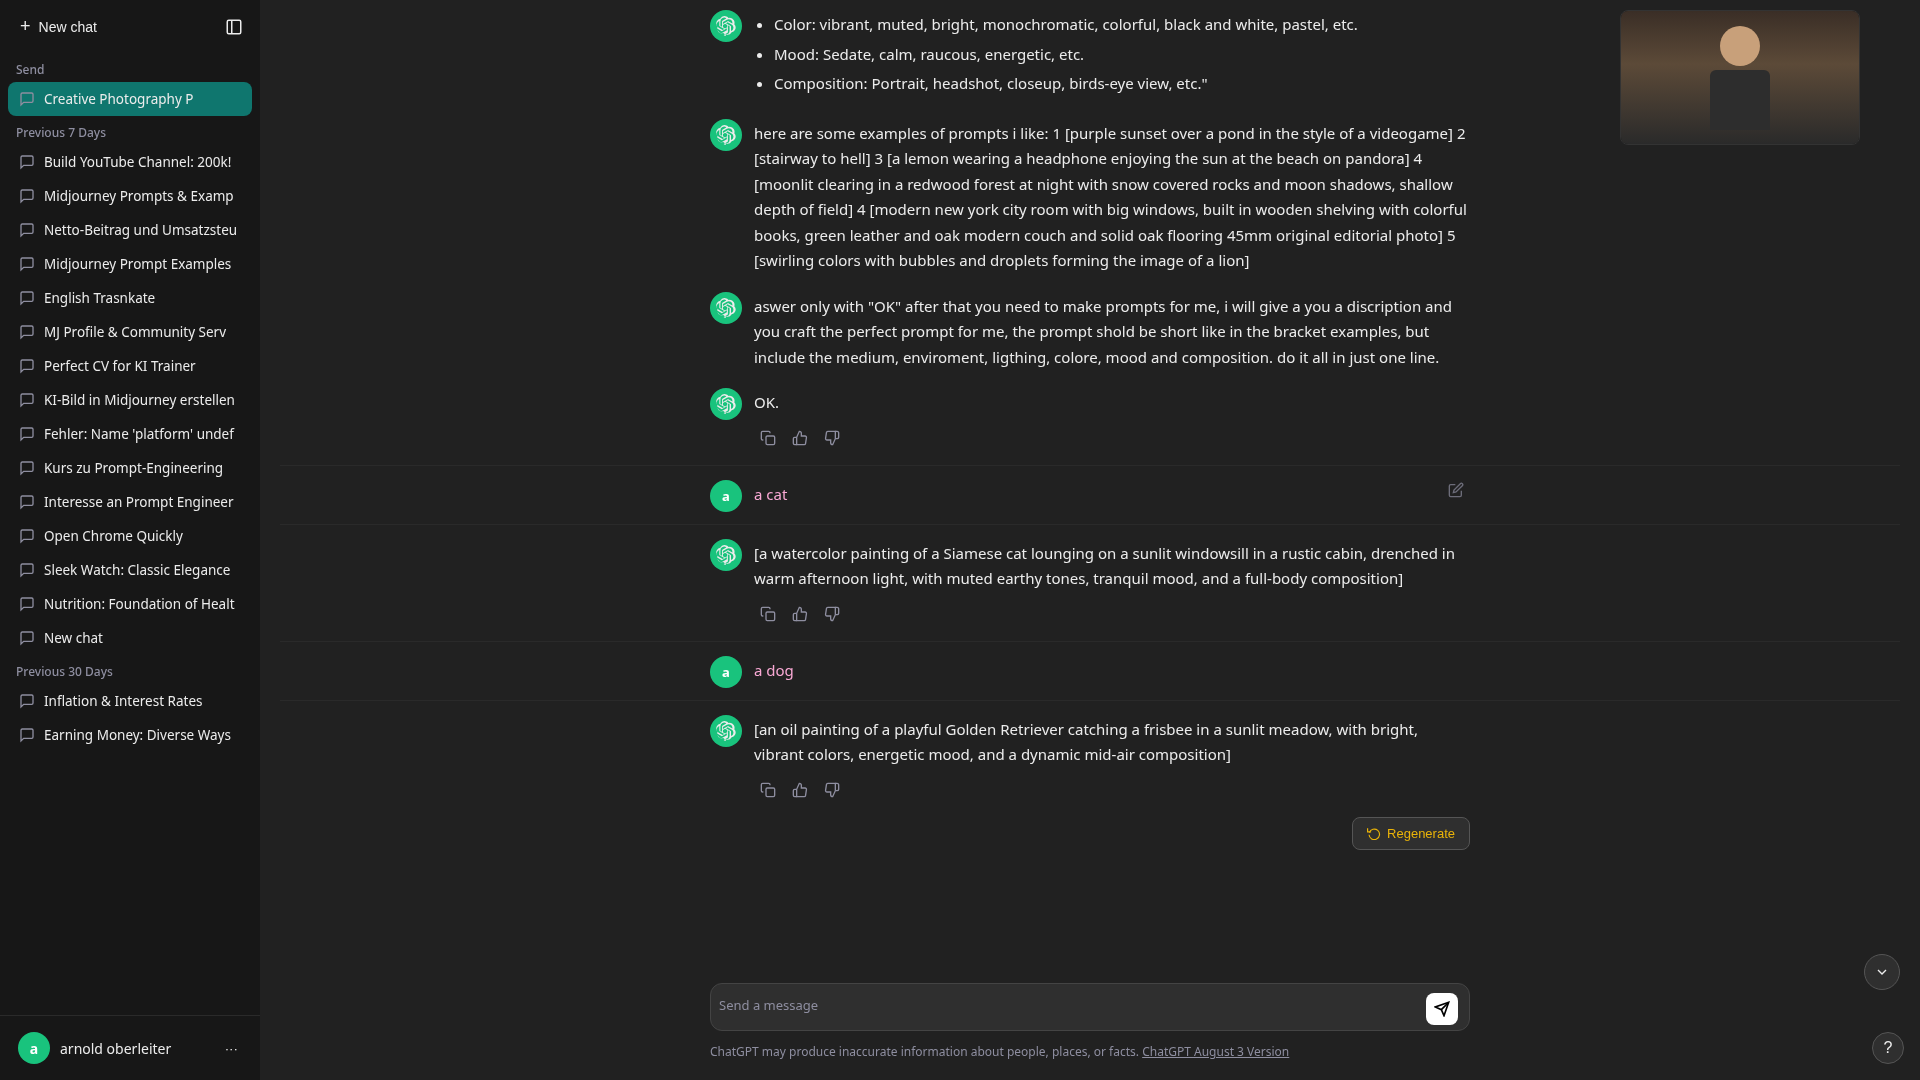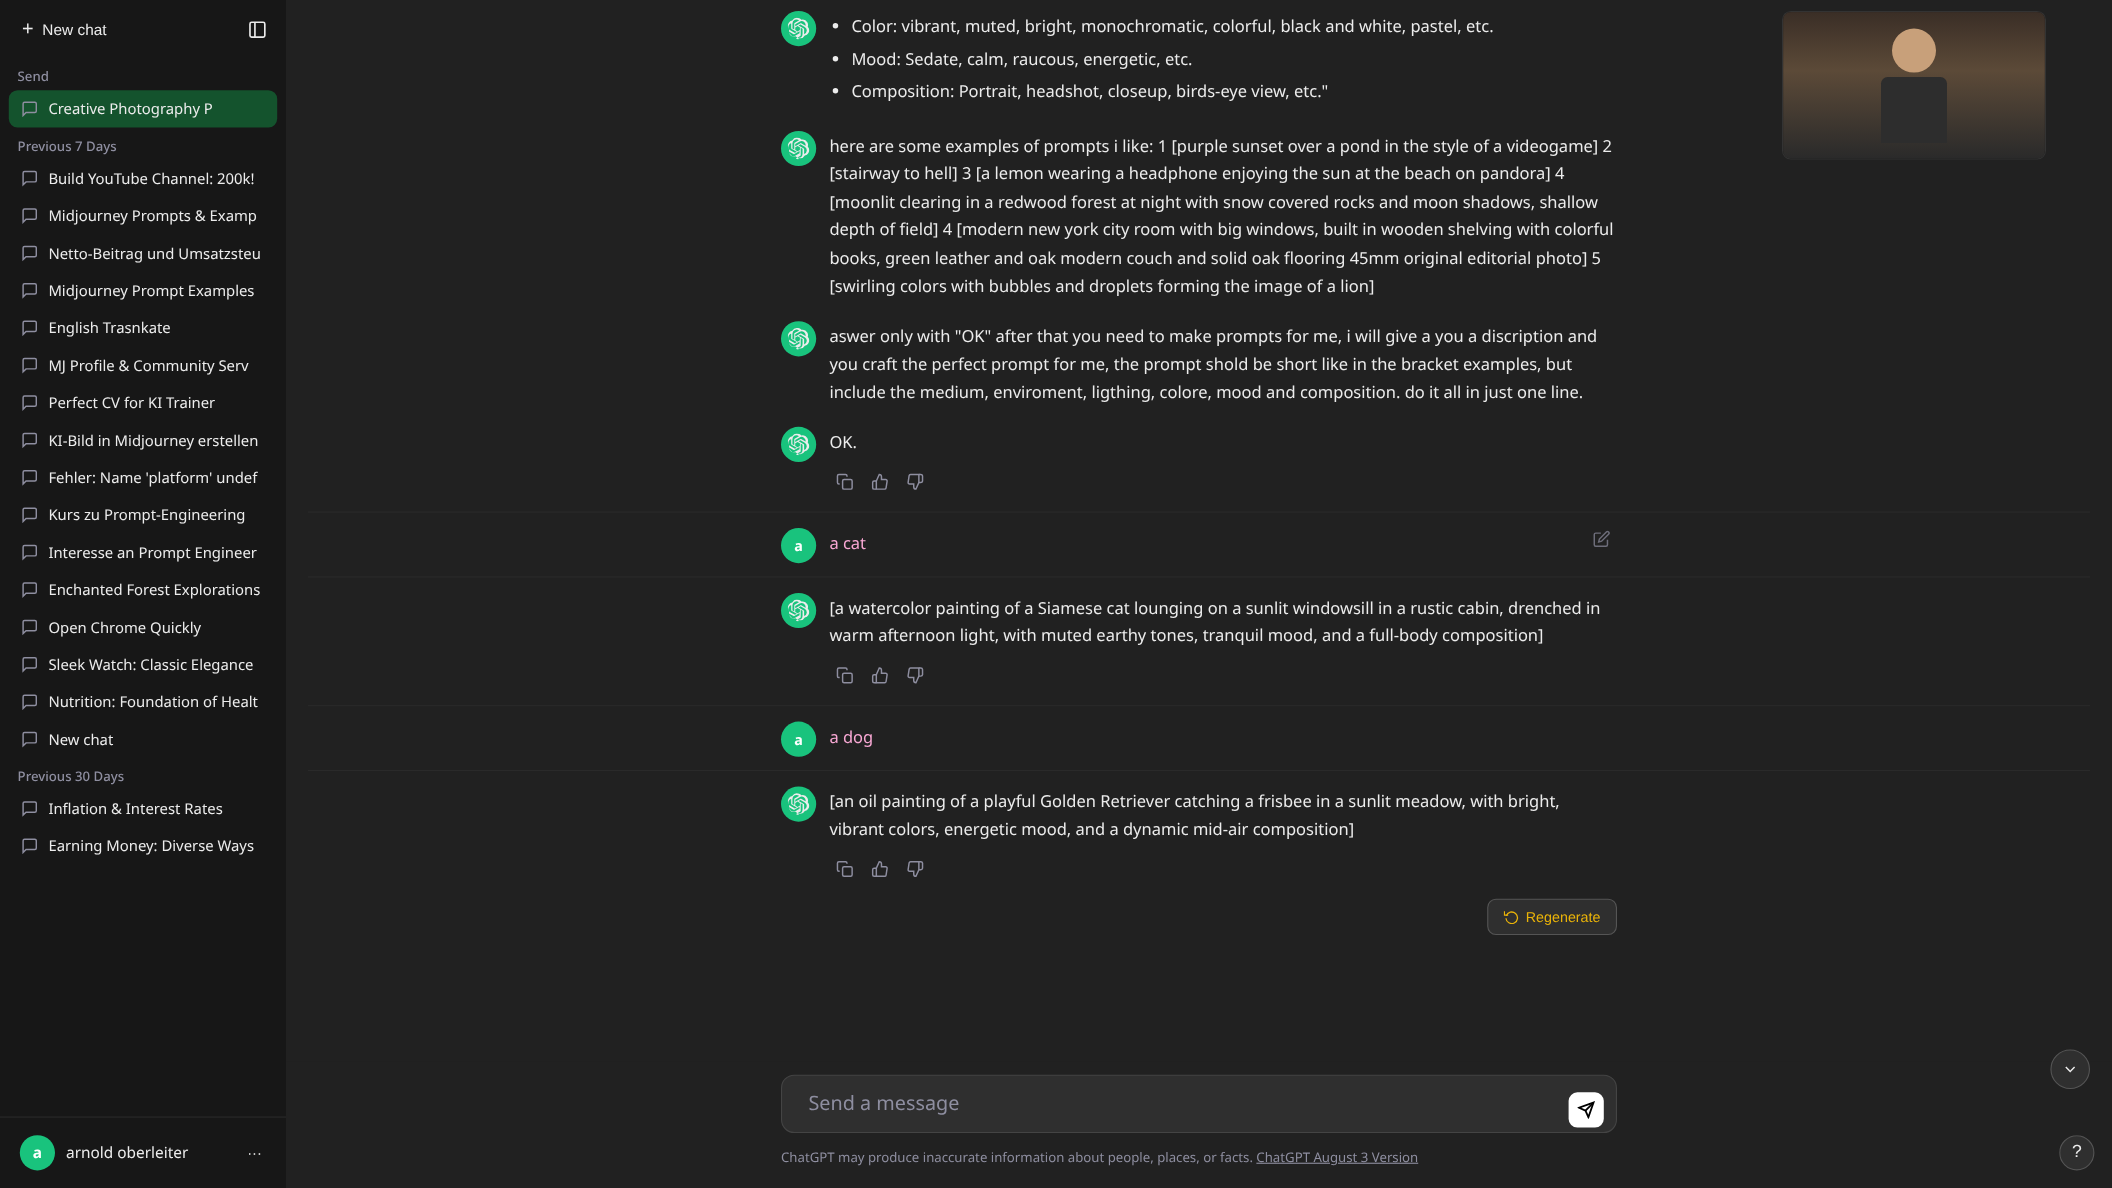--- a/index.html
+++ b/index.html
@@ -8,21 +8,21 @@
     
     #sidebar { width: 260px; min-width: 260px; background: #171717; display: flex; flex-direction: column; height: 100vh; overflow: hidden; }
     #sidebar-top { padding: 8px; display: flex; align-items: center; gap: 8px; }
     #new-chat-btn { flex: 1; display: flex; align-items: center; gap: 8px; padding: 8px 12px; border-radius: 8px; cursor: pointer; background: transparent; border: none; color: #ececec; font-size: 14px; }
     #sidebar-icon-btn { width: 36px; height: 36px; display: flex; align-items: center; justify-content: center; border-radius: 8px; cursor: pointer; background: transparent; border: none; color: #ececec; }
     #sidebar-list { flex: 1; overflow-y: auto; padding: 0 8px; }
     #sidebar-list::-webkit-scrollbar { width: 4px; }
     #sidebar-list::-webkit-scrollbar-thumb { background: #444; border-radius: 2px; }
     .sidebar-section-label { font-size: 12px; color: #8e8ea0; padding: 8px 8px 4px 8px; font-weight: 500; }
     .sidebar-item { display: flex; align-items: center; gap: 8px; padding: 8px 10px; border-radius: 8px; cursor: pointer; color: #ececec; font-size: 13.5px; white-space: nowrap; overflow: hidden; position: relative; }
-    .sidebar-item.active { background: #14532d; }
+    .sidebar-item.active { background: #0f766e; }
     .sidebar-item-text { overflow: hidden; text-overflow: ellipsis; flex: 1; }
     .sidebar-item-icon { width: 18px; min-width: 18px; color: #8e8ea0; }
     #sidebar-bottom { padding: 8px; border-top: 1px solid #2a2a2a; }
     .user-row { display: flex; align-items: center; gap: 10px; padding: 8px 10px; border-radius: 8px; cursor: pointer; }
     .user-avatar { width: 32px; height: 32px; background: #19c37d; border-radius: 50%; display: flex; align-items: center; justify-content: center; font-size: 14px; font-weight: bold; color: #fff; flex-shrink: 0; }
     .user-name { flex: 1; font-size: 14px; }
     .user-menu-btn { background: none; border: none; color: #ececec; cursor: pointer; padding: 4px; }
 
     
     #main { flex: 1; display: flex; flex-direction: column; height: 100vh; overflow: hidden; background: #212121; position: relative; }
@@ -53,21 +53,21 @@
     .assistant-msg-content li { margin-bottom: 4px; }
     .assistant-actions { display: flex; gap: 4px; margin-top: 6px; }
 
     
     #video-overlay { position: absolute; top: 10px; right: 60px; width: 240px; height: 135px; background: #1a1a1a; border-radius: 8px; overflow: hidden; border: 1px solid #333; }
     .video-placeholder { width: 100%; height: 100%; background: linear-gradient(135deg, #2a2a2a 0%, #1a1a1a 100%); display: flex; align-items: center; justify-content: center; position: relative; }
 
     
     #input-area { padding: 12px 20px 20px; background: #212121; }
     .input-wrapper { max-width: 760px; margin: 0 auto; position: relative; }
-    .input-box { width: 100%; background: #2f2f2f; border: 1px solid #444; border-radius: 12px; padding: 12px 50px 12px 24px; font-size: 18px; color: #ececec; outline: none; resize: none; min-height: 48px; max-height: 200px; font-family: inherit; line-height: 1.5; }
+    .input-box { width: 100%; background: #2f2f2f; border: 1px solid #444; border-radius: 12px; padding: 12px 50px 12px 8px; font-size: 13px; color: #ececec; outline: none; resize: none; min-height: 48px; max-height: 200px; font-family: inherit; line-height: 1.5; }
     .input-box::placeholder { color: #8e8ea0; }
     .send-btn { position: absolute; right: 12px; bottom: 10px; width: 32px; height: 32px; background: #fff; border: none; border-radius: 8px; cursor: pointer; display: flex; align-items: center; justify-content: center; }
     .send-btn svg { color: #000; }
     #footer-text { text-align: left; font-size: 12px; color: #8e8ea0; margin-top: 8px; max-width: 760px; margin-left: auto; margin-right: auto; }
     #footer-text a { color: #8e8ea0; text-decoration: underline; }
 
     
     #regenerate-area { text-align: right; max-width: 760px; margin: 0 auto; padding: 4px 0 8px; }
     .regenerate-btn { background: #2f2f2f; border: 1px solid #555; border-radius: 8px; color: #eab308; padding: 8px 14px; cursor: pointer; font-size: 13px; display: inline-flex; align-items: center; gap: 6px; }
 
@@ -169,26 +169,20 @@
     <div class="sidebar-item">
       <svg width="16" height="16" viewBox="0 0 24 24" fill="none" stroke="currentColor" stroke-width="2" class="sidebar-item-icon">
           <path d="M21 15a2 2 0 0 1-2 2H7l-4 4V5a2 2 0 0 1 2-2h14a2 2 0 0 1 2 2z"></path>
         </svg>
       <span class="sidebar-item-text">Interesse an Prompt Engineer</span>
     </div>
     <div class="sidebar-item">
       <svg width="16" height="16" viewBox="0 0 24 24" fill="none" stroke="currentColor" stroke-width="2" class="sidebar-item-icon">
           <path d="M21 15a2 2 0 0 1-2 2H7l-4 4V5a2 2 0 0 1 2-2h14a2 2 0 0 1 2 2z"></path>
         </svg>
-      <span class="sidebar-item-text">Enchanted Forest Explorations</span>
-    </div>
-    <div class="sidebar-item">
-      <svg width="16" height="16" viewBox="0 0 24 24" fill="none" stroke="currentColor" stroke-width="2" class="sidebar-item-icon">
-          <path d="M21 15a2 2 0 0 1-2 2H7l-4 4V5a2 2 0 0 1 2-2h14a2 2 0 0 1 2 2z"></path>
-        </svg>
       <span class="sidebar-item-text">Open Chrome Quickly</span>
     </div>
     <div class="sidebar-item">
       <svg width="16" height="16" viewBox="0 0 24 24" fill="none" stroke="currentColor" stroke-width="2" class="sidebar-item-icon">
           <path d="M21 15a2 2 0 0 1-2 2H7l-4 4V5a2 2 0 0 1 2-2h14a2 2 0 0 1 2 2z"></path>
         </svg>
       <span class="sidebar-item-text">Sleek Watch: Classic Elegance</span>
     </div>
     <div class="sidebar-item">
       <svg width="16" height="16" viewBox="0 0 24 24" fill="none" stroke="currentColor" stroke-width="2" class="sidebar-item-icon">

